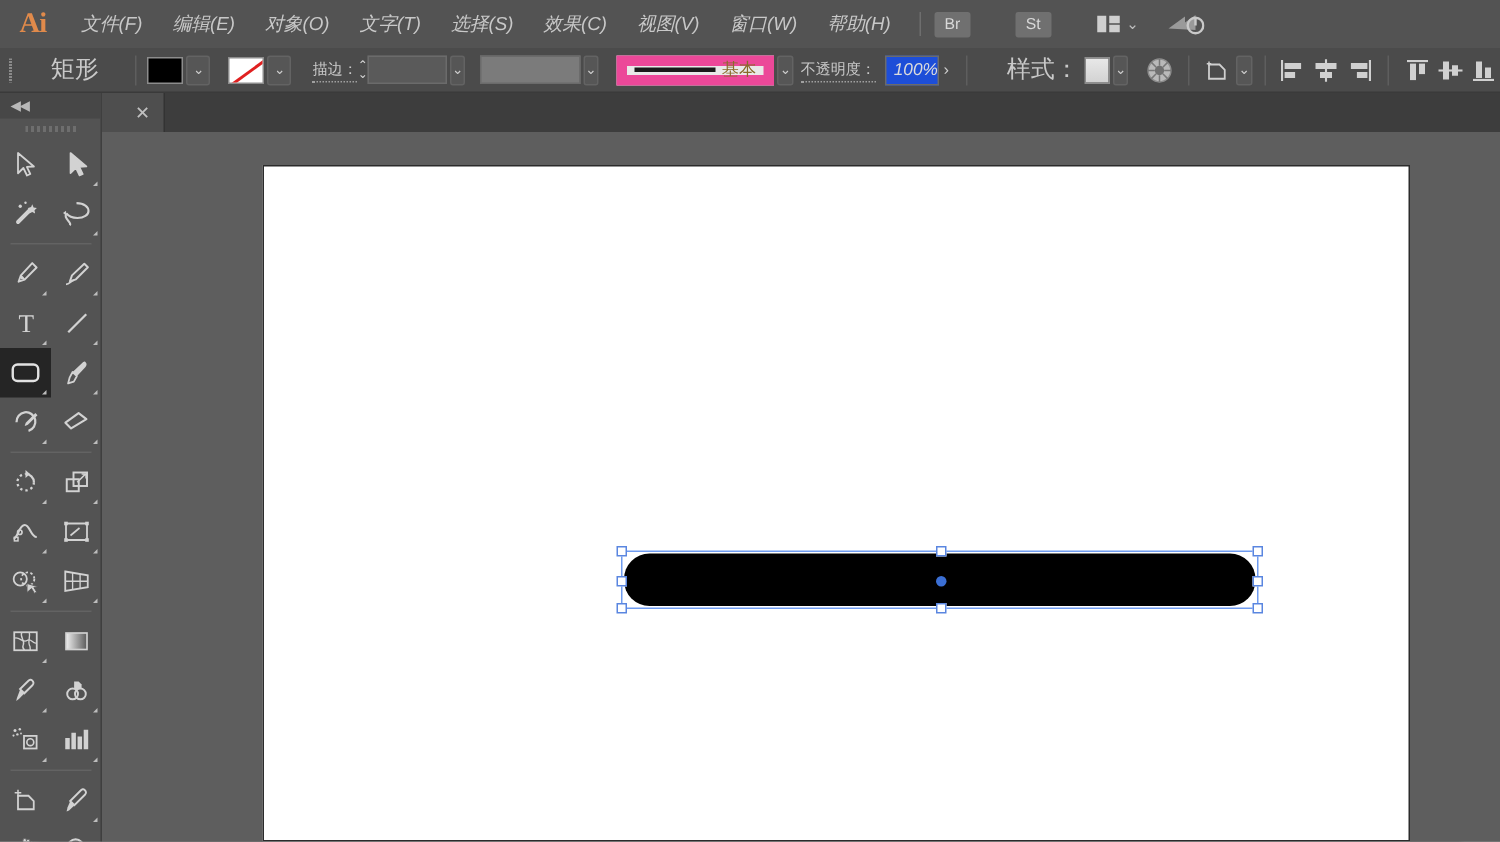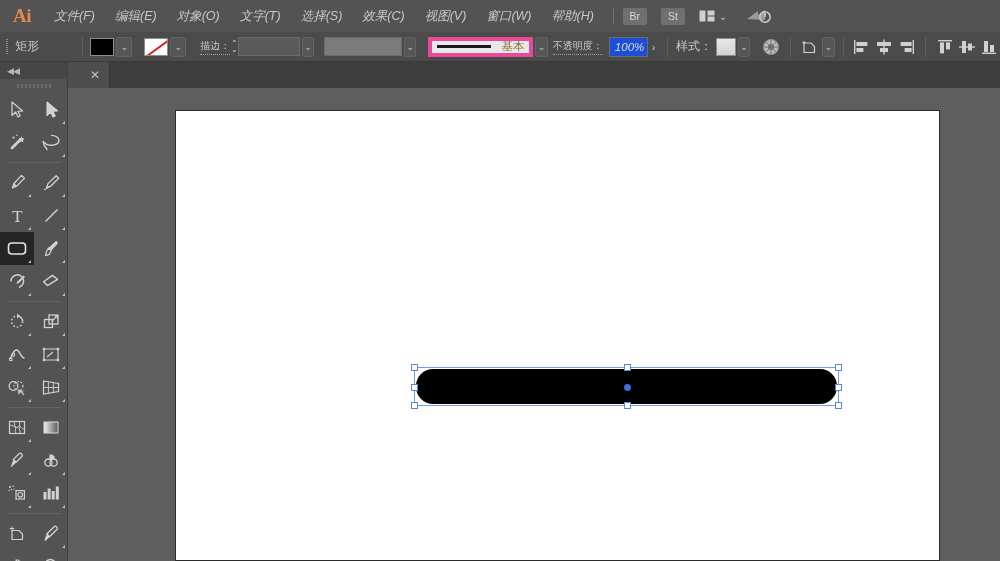--- a/index.html
+++ b/index.html
@@ -23,35 +23,35 @@
     font-family:"Liberation Serif", serif;
   }
   .menu-item {
     padding:0 10px; height:32px; line-height:32px;
     color:#c8c8c8; font-size:12.5px; cursor:default; white-space:nowrap;font-style:italic;
   }
   .menu-sep { width:1px; height:16px; background:#6e6e6e; margin:0 9px; }
   .badge-btn {
     width:24px; height:17px; background:#707070; border-radius:2px;
     color:#d8d8d8; font-size:10.5px; display:flex; align-items:center;
-    justify-content:center; margin-right:14px;
+    justify-content:center; margin-right:30px;
   }
   .arrange-icon { display:flex; align-items:center; gap:4px; margin-right:4px; }
   .chev { color:#c0c0c0; font-size:10px; }
   .cc-icon { margin-left:14px; display:flex; align-items:center; }
 
   
   .controlbar {
     position:absolute; left:0; top:32px; width:1000px; height:30px;
     background:#4b4b4b; display:flex; align-items:center;
     border-bottom:1px solid #3a3a3a;
   }
   .grip { width:3px; height:16px; margin:0 7px 0 6px;
     background: repeating-linear-gradient(to bottom,#8a8a8a 0 1px,transparent 1px 2px); }
-  .cb-label { color:#c9c9c9; font-size:12px; white-space:nowrap; }
+  .cb-label { color:#c9c9c9; font-size:16px; white-space:nowrap;margin-left:19px; }
   .cb-label-dotted { color:#c9c9c9; font-size:10px; white-space:nowrap;
     border-bottom:1px dotted #a0a0a0; padding-bottom:1px; }
   .cb-sep { width:1px; height:20px; background:#5e5e5e; margin:0 8px; }
 
   .swatch-box {
     width:24px; height:18px; border:1px solid #8c8c8c; background:#000;
     display:inline-block; vertical-align:middle;
   }
   .swatch-none {
     width:24px; height:18px; border:1px solid #8c8c8c; background:#ffffff;
@@ -73,21 +73,21 @@
   .field {
     height:19px; background:#5a5a5a; border:1px solid #6b6b6b;
     display:flex; align-items:center; padding:0 5px; color:#dcdcdc; font-size:11.5px;
   }
   .field-flat { background:#7b7b7b; border:1px solid #6b6b6b; }
   .spinner {
     display:flex; flex-direction:column; align-items:center; justify-content:center;
     width:11px; height:20px; color:#d4d4d4; line-height:6px; font-size:8px;
   }
   .brush-box {
-    height:20px; min-width:105px; background:#e9e9e9; border:4px solid #ec4899;
+    height:20px; min-width:105px; background:#e9e9e9; border:7px solid #ec4899;
     display:flex; align-items:center; justify-content:space-between; padding:0 5px;
   }
   .brush-line { width:54px; height:3px; background:#1a1a1a; }
   .brush-label { color:#8a6a2a; font-size:11.5px; }
   .opacity-field {
     height:20px; width:50px; background:#1d4ed8; border:1px solid #6b6b6b;
     display:flex; align-items:center; padding-left:5px; color:#dcdcdc; font-size:11.5px;font-style:italic;
   }
   .arrow-btn { width:15px; height:20px; display:flex; align-items:center;
     justify-content:center; color:#cfcfcf; font-size:11px; }

